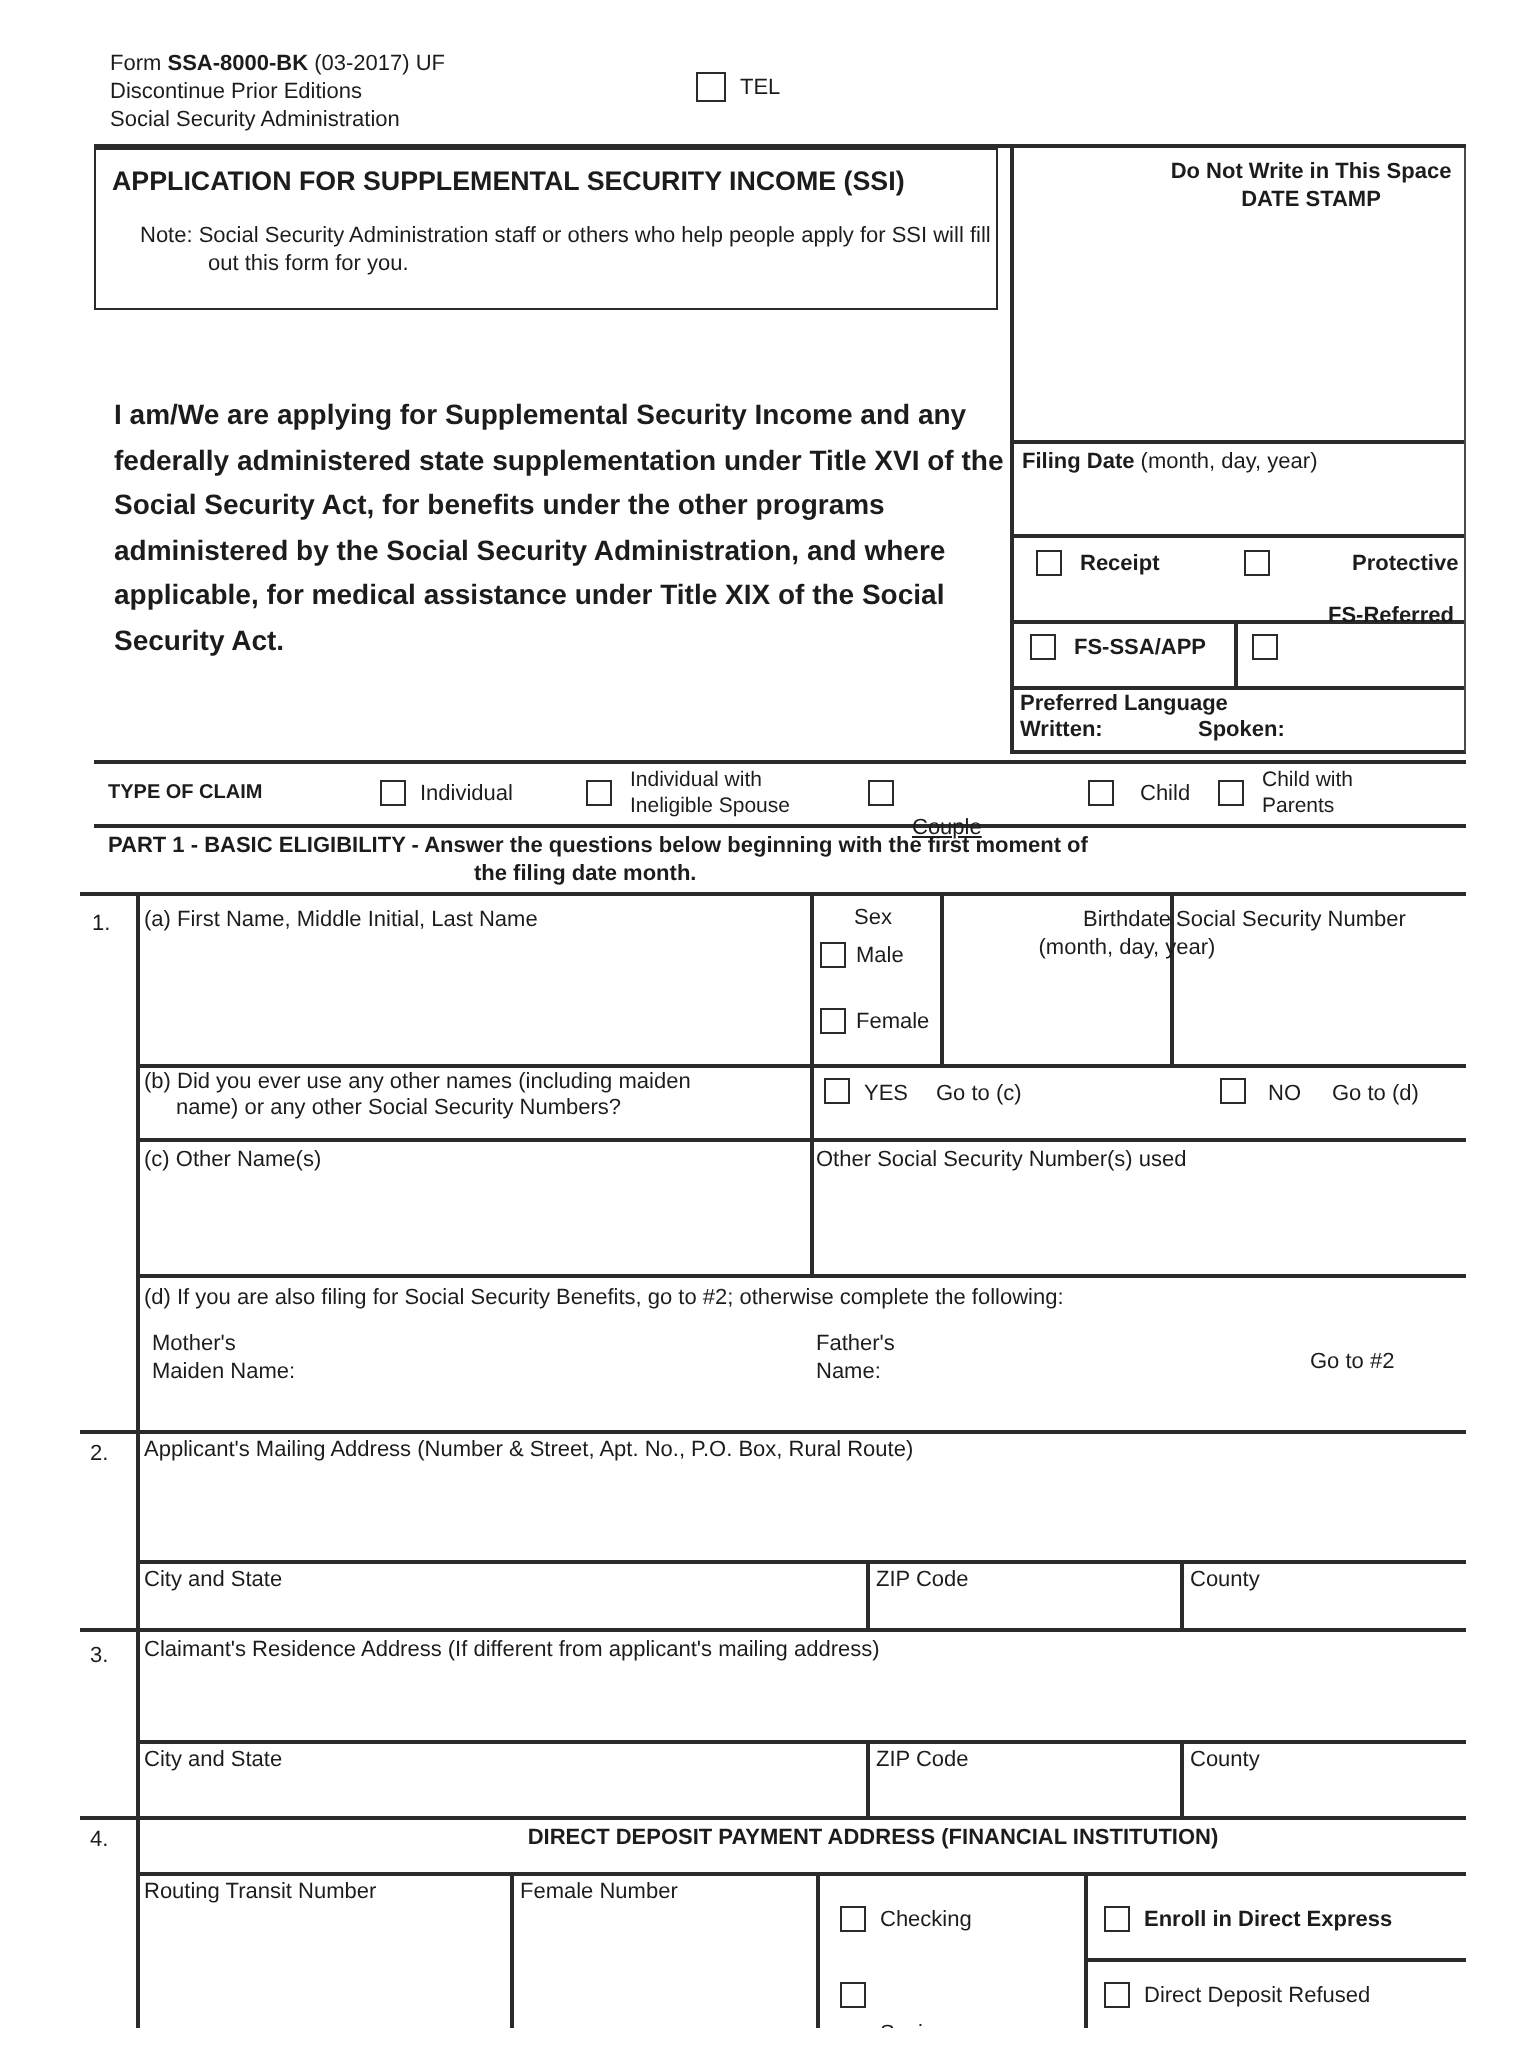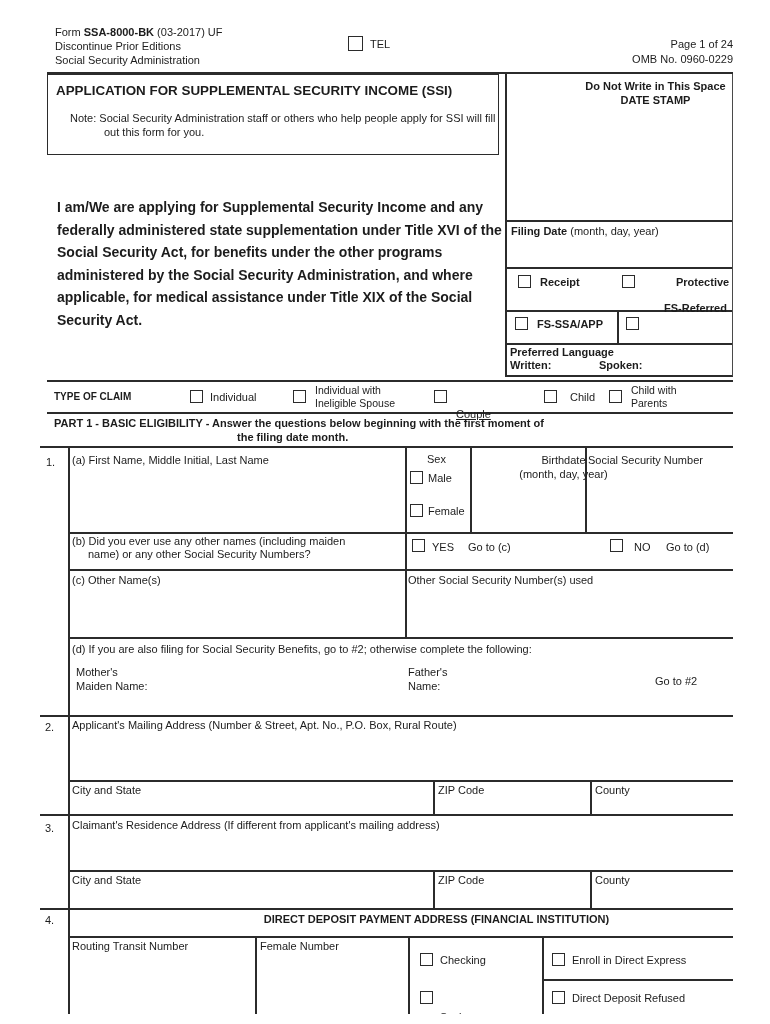--- a/index.html
+++ b/index.html
@@ -27,24 +27,20 @@
 
   <div class="abs" style="left:55px;top:25px;line-height:14px;">
     <div><span>Form </span><span class="b">SSA-8000-BK</span><span> (03-2017) UF</span></div>
     <div>Discontinue Prior Editions</div>
     <div>Social Security Administration</div>
   </div>
 
   <span class="cb" style="left:348px;top:36px;width:15px;height:15px;"></span>
   <span class="abs" style="left:370px;top:38px;">TEL</span>
 
-  <div class="abs rt" style="left:500px;top:37px;width:233px;line-height:15px;">
-    <div>Page 1 of 24</div>
-    <div>OMB No. 0960-0229</div>
-  </div>
 
   <div class="hl" style="left:47px;top:72px;width:686px;height:2px;"></div>
 
   <div class="abs" style="left:47px;top:74px;width:452px;height:81px;border:1.6px solid #2b2b2b;box-sizing:border-box;">
     <div class="abs b" style="left:8px;top:8px;width:445px;font-size:13.4px;">APPLICATION FOR SUPPLEMENTAL SECURITY INCOME (SSI)</div>
     <div class="abs" style="left:22px;top:37px;width:408px;padding-left:34px;text-indent:-34px;line-height:13.5px;">Note: Social Security Administration staff or others who help people apply for SSI will fill out this form for you.</div>
   </div>
 
   <div class="abs b" style="left:57px;top:196px;width:448px;font-size:14px;line-height:22.6px;">I am/We are applying for Supplemental Security Income and any federally administered state supplementation under Title XVI of the Social Security Act, for benefits under the other programs administered by the Social Security Administration, and where applicable, for medical assistance under Title XIX of the Social Security Act.</div>
 
@@ -174,20 +170,20 @@
 
     <span class="abs" style="left:32px;top:492px;">Routing Transit Number</span>
     <span class="abs" style="left:220px;top:492px;">Female Number</span>
 
     <span class="cb" style="left:380px;top:505px;"></span>
     <span class="abs" style="left:400px;top:506px;">Checking</span>
     <span class="cb" style="left:380px;top:543px;"></span>
     <span class="abs" style="left:400px;top:544px;margin-top:19px;">Savings</span>
 
     <span class="cb" style="left:512px;top:505px;"></span>
-    <span class="abs" style="left:532px;top:506px;">Enroll in Direct Express</span>
+    <span class="abs" style="left:532px;top:506px;font-weight:bold;">Enroll in Direct Express</span>
     <div class="hl" style="left:502px;top:531px;width:191px;"></div>
     <span class="cb" style="left:512px;top:543px;"></span>
     <span class="abs" style="left:532px;top:544px;">Direct Deposit Refused</span>
 
   </div>
 
 </div>
 
 </body></html>

